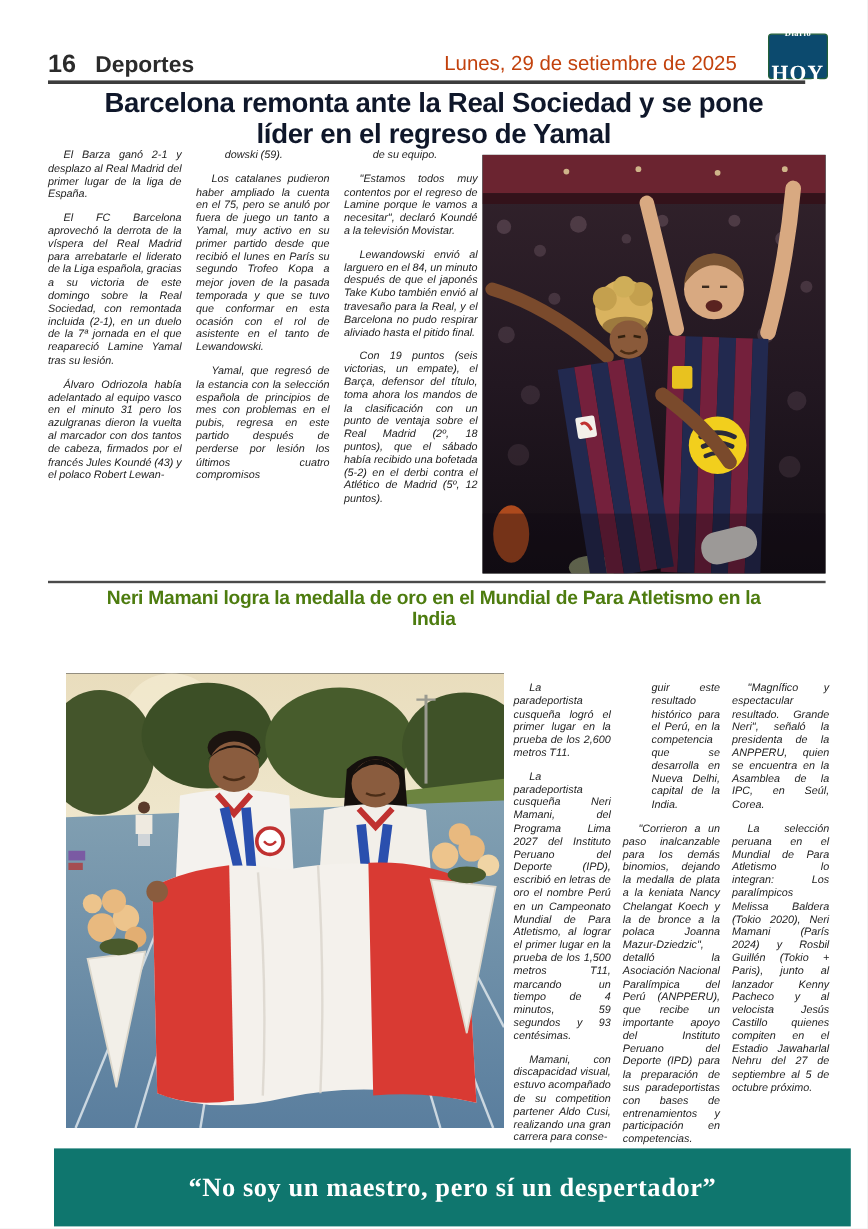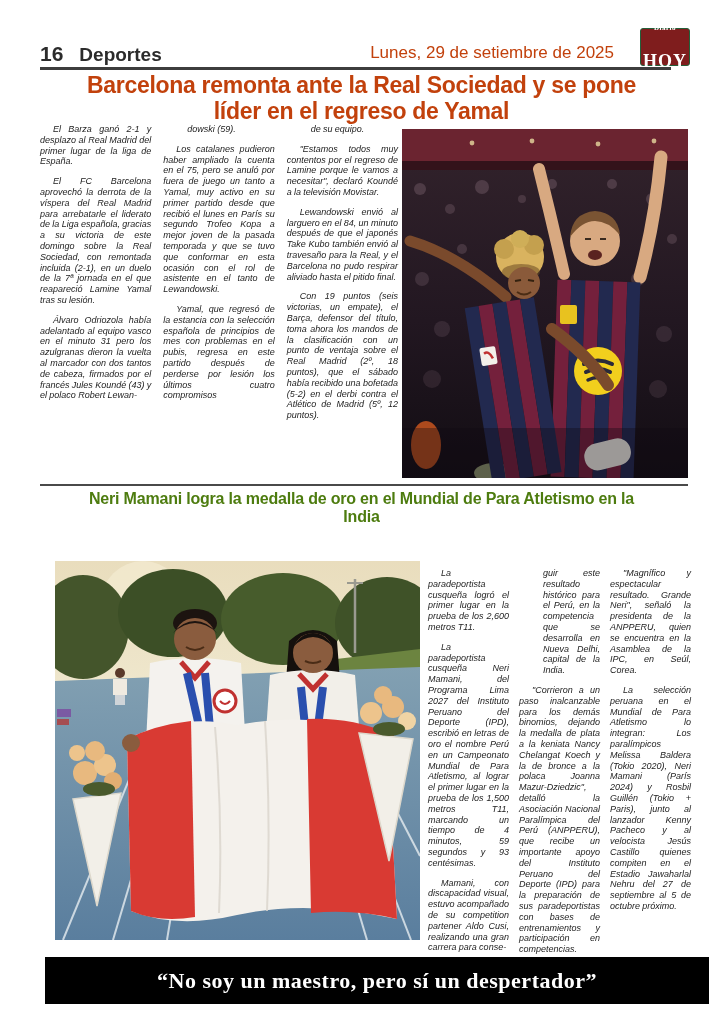--- a/index.html
+++ b/index.html
@@ -4,45 +4,45 @@
 <style>
   html,body{margin:0;padding:0;background:#e9e9e9;}
   .page{position:relative;width:723px;height:1024px;background:#ffffff;overflow:hidden;
         font-family:"Liberation Sans", sans-serif;color:#1a1a1a;margin:0 auto;}
   
   .hdr{position:absolute;top:28px;left:40px;right:33px;height:38px;display:flex;align-items:flex-end;}
   .pgnum{font-size:21px;font-weight:bold;color:#2b2b2b;}
   .section{font-size:19px;font-weight:bold;color:#2b2b2b;margin-left:16px;}
   .hspacer{flex:1;}
   .date{font-size:17px;color:#c2410c;margin-right:26px;padding-bottom:3px;}
-  .logo{width:48px;height:36px;background:#7f1d1d;border:1px solid #23603a;border-radius:3px;
+  .logo{width:48px;height:36px;background:#0c4a6e;border:1px solid #23603a;border-radius:3px;
         display:flex;flex-direction:column;align-items:center;justify-content:center;line-height:1;}
   .logo .l-top{font-size:7px;font-weight:bold;color:#fff;letter-spacing:.5px;font-family:"Liberation Serif",serif;}
   .logo .l-main{font-size:18px;font-weight:bold;color:#fff;font-family:"Liberation Serif",serif;letter-spacing:1px;margin-top:20px;}
   .hrule{position:absolute;top:67px;left:40px;width:631px;height:3px;background:#3d3d3d;}
   
   .h1{position:absolute;top:73px;left:0;right:0;text-align:center;}
-  .h1 span{display:inline-block;max-width:590px;font-size:23px;font-weight:bold;line-height:1.12;color:#c2410c;letter-spacing:-0.3px;}
+  .h1 span{display:inline-block;max-width:590px;font-size:23px;font-weight:bold;line-height:1.12;color:#0f172a;letter-spacing:-0.3px;}
   .h2{position:absolute;top:490px;left:0;right:0;text-align:center;}
   .h2 span{display:inline-block;max-width:555px;font-size:16px;font-weight:bold;line-height:1.15;color:#4d7c0f;letter-spacing:-0.2px;}
   
   .cols{position:absolute;display:flex;font-style:italic;}
   .cols .col{flex:1;min-width:0;}
   .a1cols{top:124px;left:40px;width:358px;gap:12px;}
   .a2cols{top:568px;left:428px;width:263px;gap:10px;}
   p.bp{font-size:9px;line-height:1.2;margin:0 0 9px 0;text-indent:13px;text-align:justify;
        color:#1c1c1c;word-spacing:-0.2px;}
   p.bp.noind{text-indent:0;margin-left:24px;}
   
   .photo{position:absolute;overflow:hidden;background:#222;}
   .ph1{top:129px;left:402px;width:286px;height:349px;}
   .ph2{top:561px;left:55px;width:365px;height:379px;}
   .divider{position:absolute;top:484px;left:40px;width:648px;height:2px;background:#4a4a4a;}
   
-  .banner{position:absolute;top:957px;left:45px;width:664px;height:47px;background:#000000;
+  .banner{position:absolute;top:957px;left:45px;width:664px;height:65px;background:#0f766e;
           display:flex;align-items:center;justify-content:center;}
   .banner span{font-family:"Liberation Serif",serif;font-weight:bold;font-size:22px;color:#ffffff;letter-spacing:.5px;}
 </style>
 </head>
 <body>
 
 <div class="page">
 
   <div class="hdr">
     <span class="pgnum">16</span>

